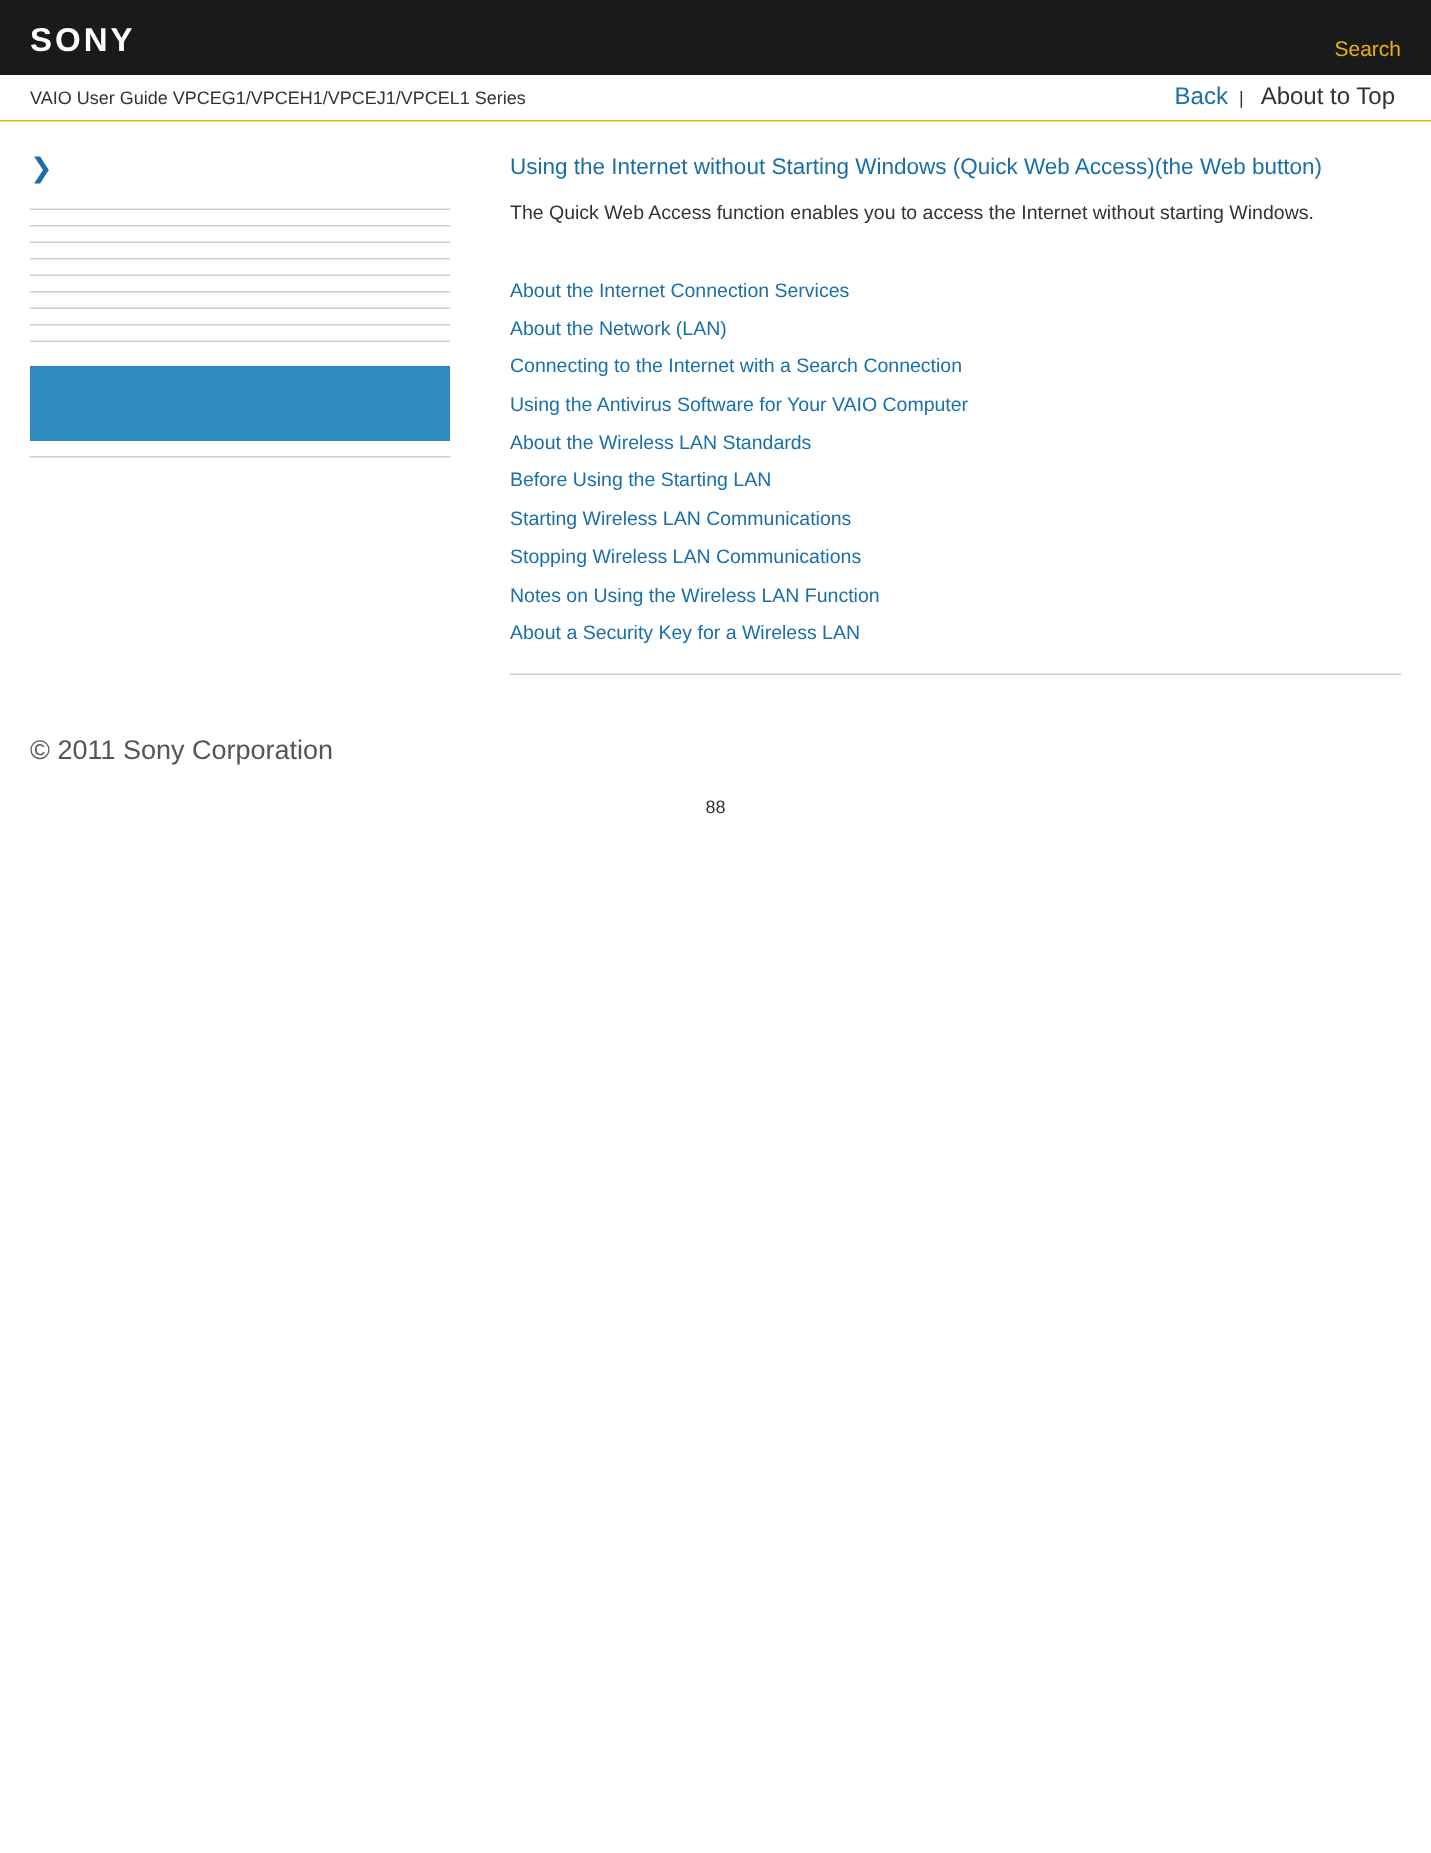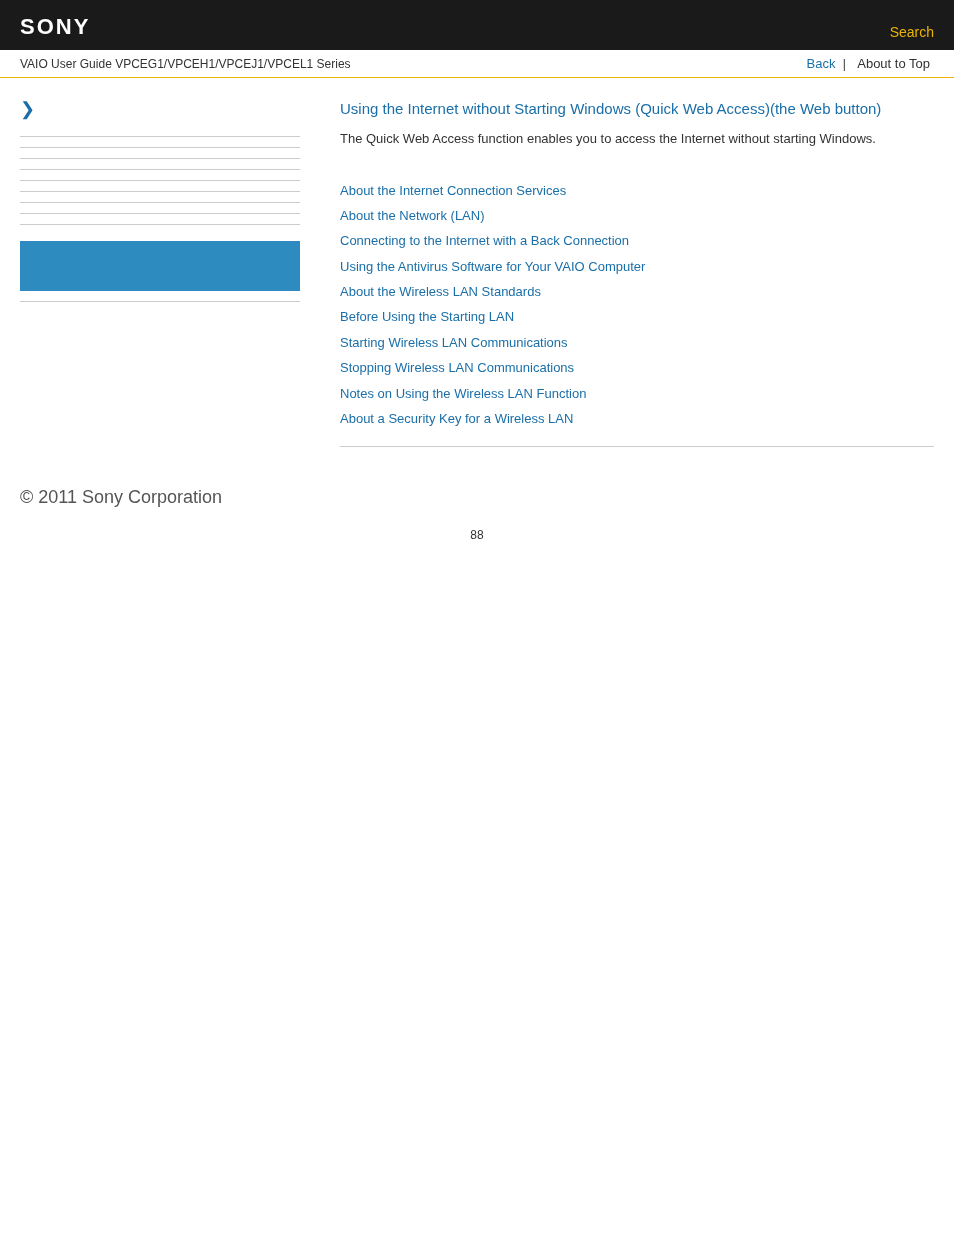--- a/index.html
+++ b/index.html
@@ -33,21 +33,21 @@
       justify-content: space-between;
       align-items: center;
       padding: 6px 20px;
       border-bottom: 1px solid #eab308;
       font-size: 12px;
     }
     #breadcrumb-text { color: #333; }
     #nav-links a {
       color: #1a6fa8;
       text-decoration: none;
-      font-size: 13px;
+      font-size: 16px;
     }
     #nav-links span { color: #333; margin: 0 4px; }
 
     
     #main {
       display: flex;
       padding: 20px 20px 20px 20px;
       gap: 0;
     }
 
@@ -175,21 +175,21 @@
     <div class="sidebar-line"></div>
   </div>
 
   <div id="content">
     <a id="content-main-link" href="#">Using the Internet without Starting Windows (Quick Web Access)(the Web button)</a>
     <p id="content-description">The Quick Web Access function enables you to access the Internet without starting Windows.</p>
 
     <ul id="links-list">
     <li><a href="#">About the Internet Connection Services</a></li>
         <li><a href="#">About the Network (LAN)</a></li>
-        <li><a href="#">Connecting to the Internet with a Back Connection</a></li>
+        <li><a href="#">Connecting to the Internet with a Search Connection</a></li>
         <li><a href="#">Using the Antivirus Software for Your VAIO Computer</a></li>
         <li><a href="#">About the Wireless LAN Standards</a></li>
         <li><a href="#">Before Using the Starting LAN</a></li>
         <li><a href="#">Starting Wireless LAN Communications</a></li>
         <li><a href="#">Stopping Wireless LAN Communications</a></li>
         <li><a href="#">Notes on Using the Wireless LAN Function</a></li>
         <li><a href="#">About a Security Key for a Wireless LAN</a></li>
       </ul>
     <hr id="content-bottom-divider">
   </div>

